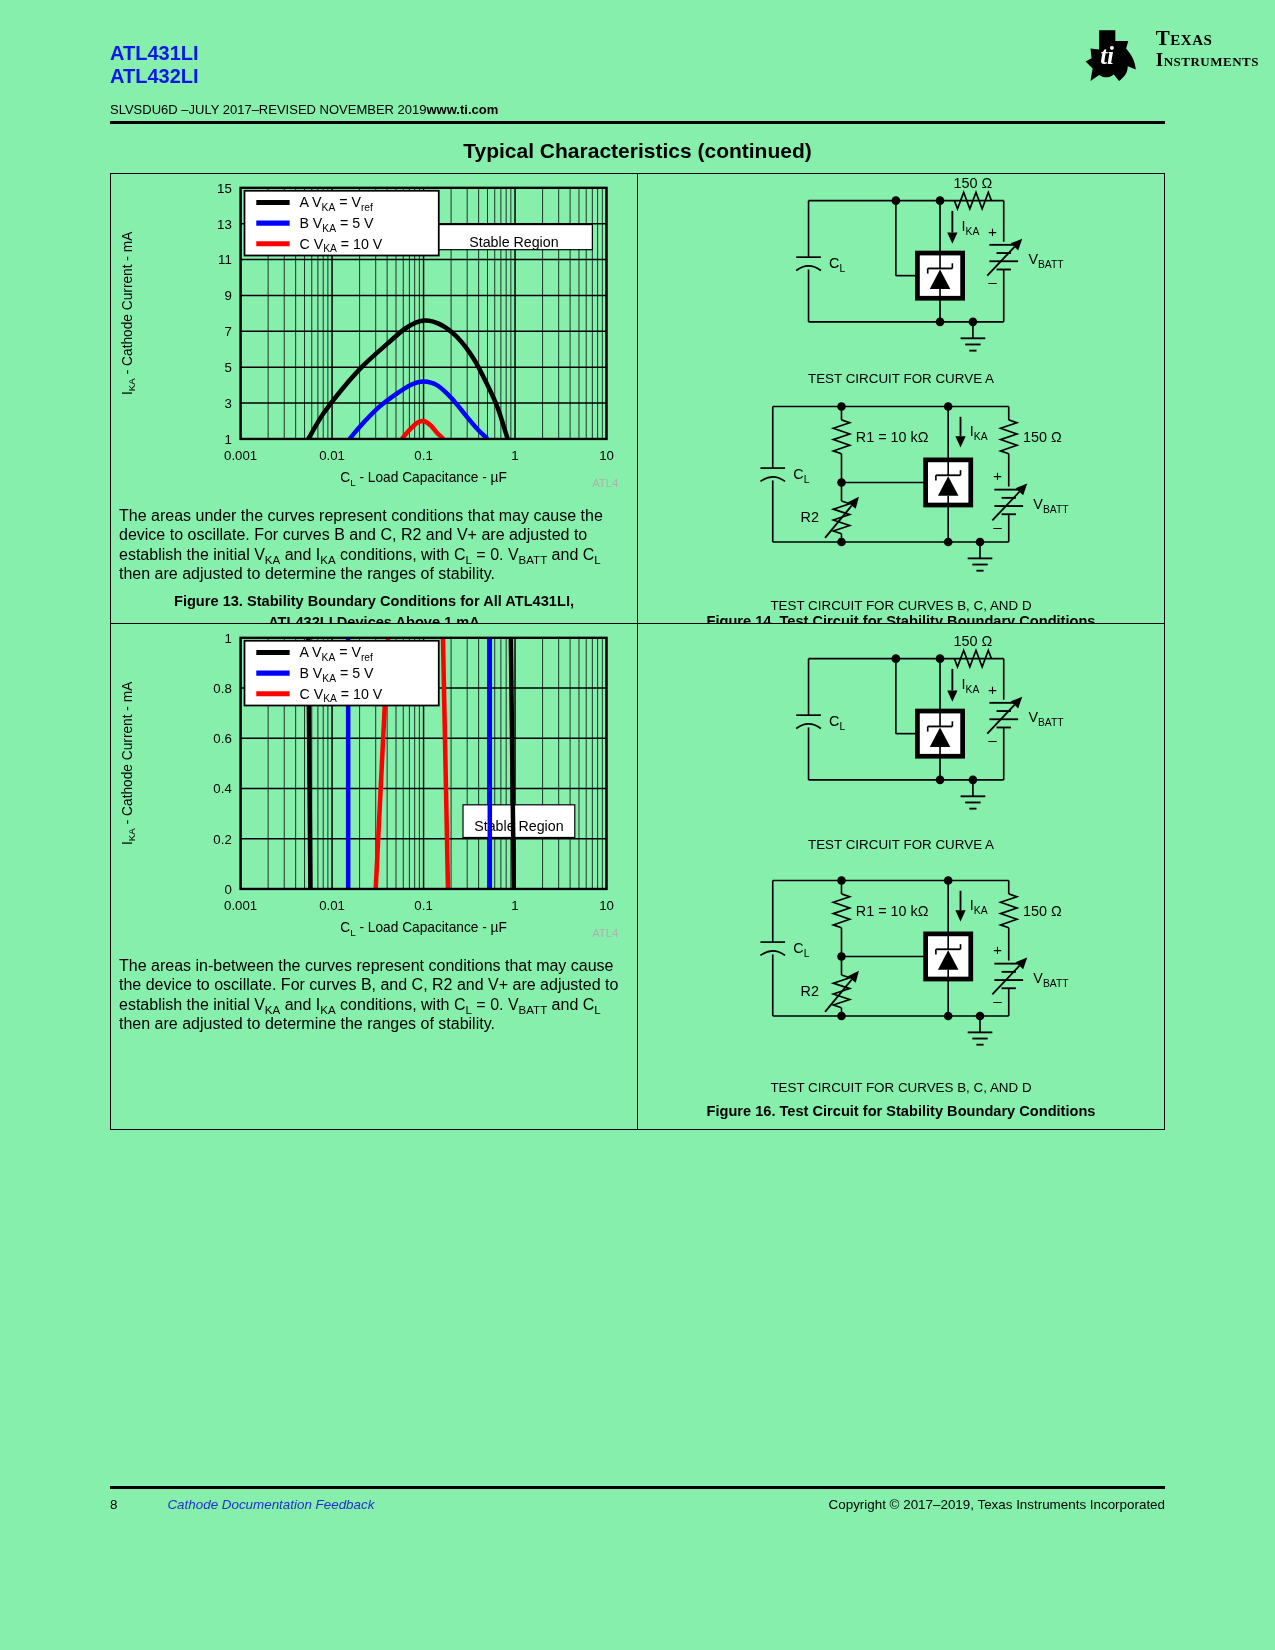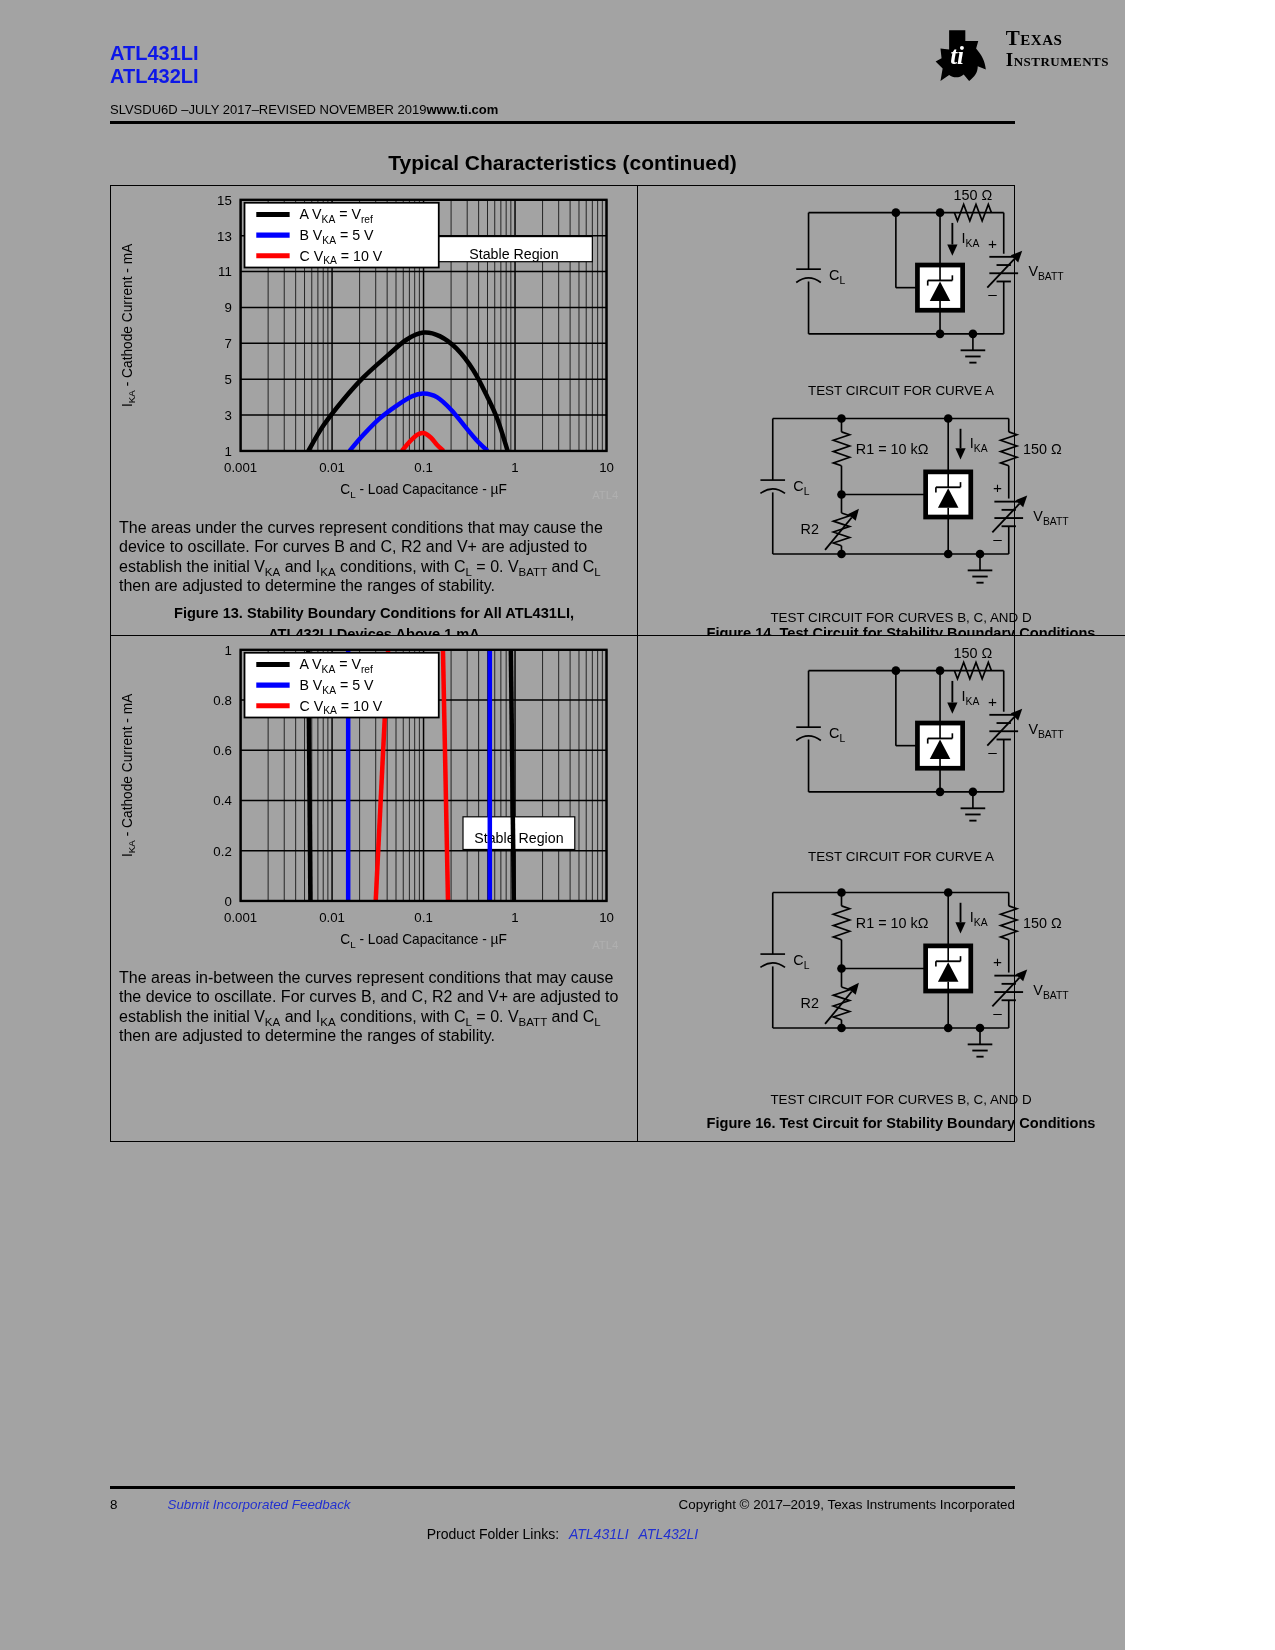--- a/index.html
+++ b/index.html
@@ -1,32 +1,32 @@
 <!DOCTYPE html>
 <html style="--accent: #0d17e8; --link: #2230d0;"><head>
 <meta charset="utf-8">
 <style>
   html,body{margin:0;padding:0;background:#fff;}
-  .page{position:relative;width:1125px;height:1650px;background:#a3a3a3;
+  .page{position:relative;width:1275px;height:1650px;background:#86efac;
         font-family:"Liberation Sans",sans-serif;color:#000;overflow:hidden;}
   .margins{padding:0 110px;}
   
   .hdr{position:relative;padding-top:42px;}
   .prod{color:var(--accent);font-weight:bold;font-size:20px;line-height:1.15;}
   .metaline{display:flex;align-items:flex-end;
             font-size:13px;margin-top:14px;padding-bottom:4px;}
   .site{font-weight:bold;color:#000;text-decoration:none;}
   .rule{height:3px;background:#000;}
   .tilogo{position:absolute;right:16px;top:28px;display:flex;align-items:flex-start;gap:18px;}
   .tilogo .words{font-family:"Liberation Serif",serif;font-weight:bold;line-height:1.0;
                  font-variant:small-caps;letter-spacing:.5px;}
   .tilogo .w1{font-size:21px;}
   .tilogo .w2{font-size:19px;margin-top:1px;}
   
-  .title{margin-top:27px;text-align:center;font-size:21px;font-weight:bold;}
+  .title{margin-top:15px;text-align:center;font-size:21px;font-weight:bold;}
   
   .figtable{margin-top:10px;border:1.6px solid #000;display:grid;
             grid-template-columns:527px 526px;grid-template-rows:450px 505px;}
   .cell{overflow:hidden;}
   .c-left{border-right:1.6px solid #000;}
   .r-top{border-bottom:1.6px solid #000;}
   .chartcell{padding:4px 2px 0 2px;}
   .chartbox{width:517px;margin:0 auto;}
   .note{font-size:16px;line-height:1.22;margin:4px 4px 0 6px;}
   .note sub, .figcap sub{font-size:72%;line-height:0;}
@@ -472,24 +472,19 @@
       </div>
 
     </div>
   </div>
 
   <div class="footer">
     <div class="rule"></div>
     <div class="footrow">
       <div class="footleft">
         <span>8</span>
-        <a href="#" class="bluelink">Submit Incorporated Feedback</a>
+        <a href="#" class="bluelink">Cathode Documentation Feedback</a>
       </div>
       <span>Copyright © 2017–2019, Texas Instruments Incorporated</span>
     </div>
-    <div class="prodline">
-      <span>Product Folder Links:</span>
-      <a href="#" class="bluelink">ATL431LI</a>
-      <a href="#" class="bluelink">ATL432LI</a>
-    </div>
   </div>
 
 </div>
 
 </body></html>

